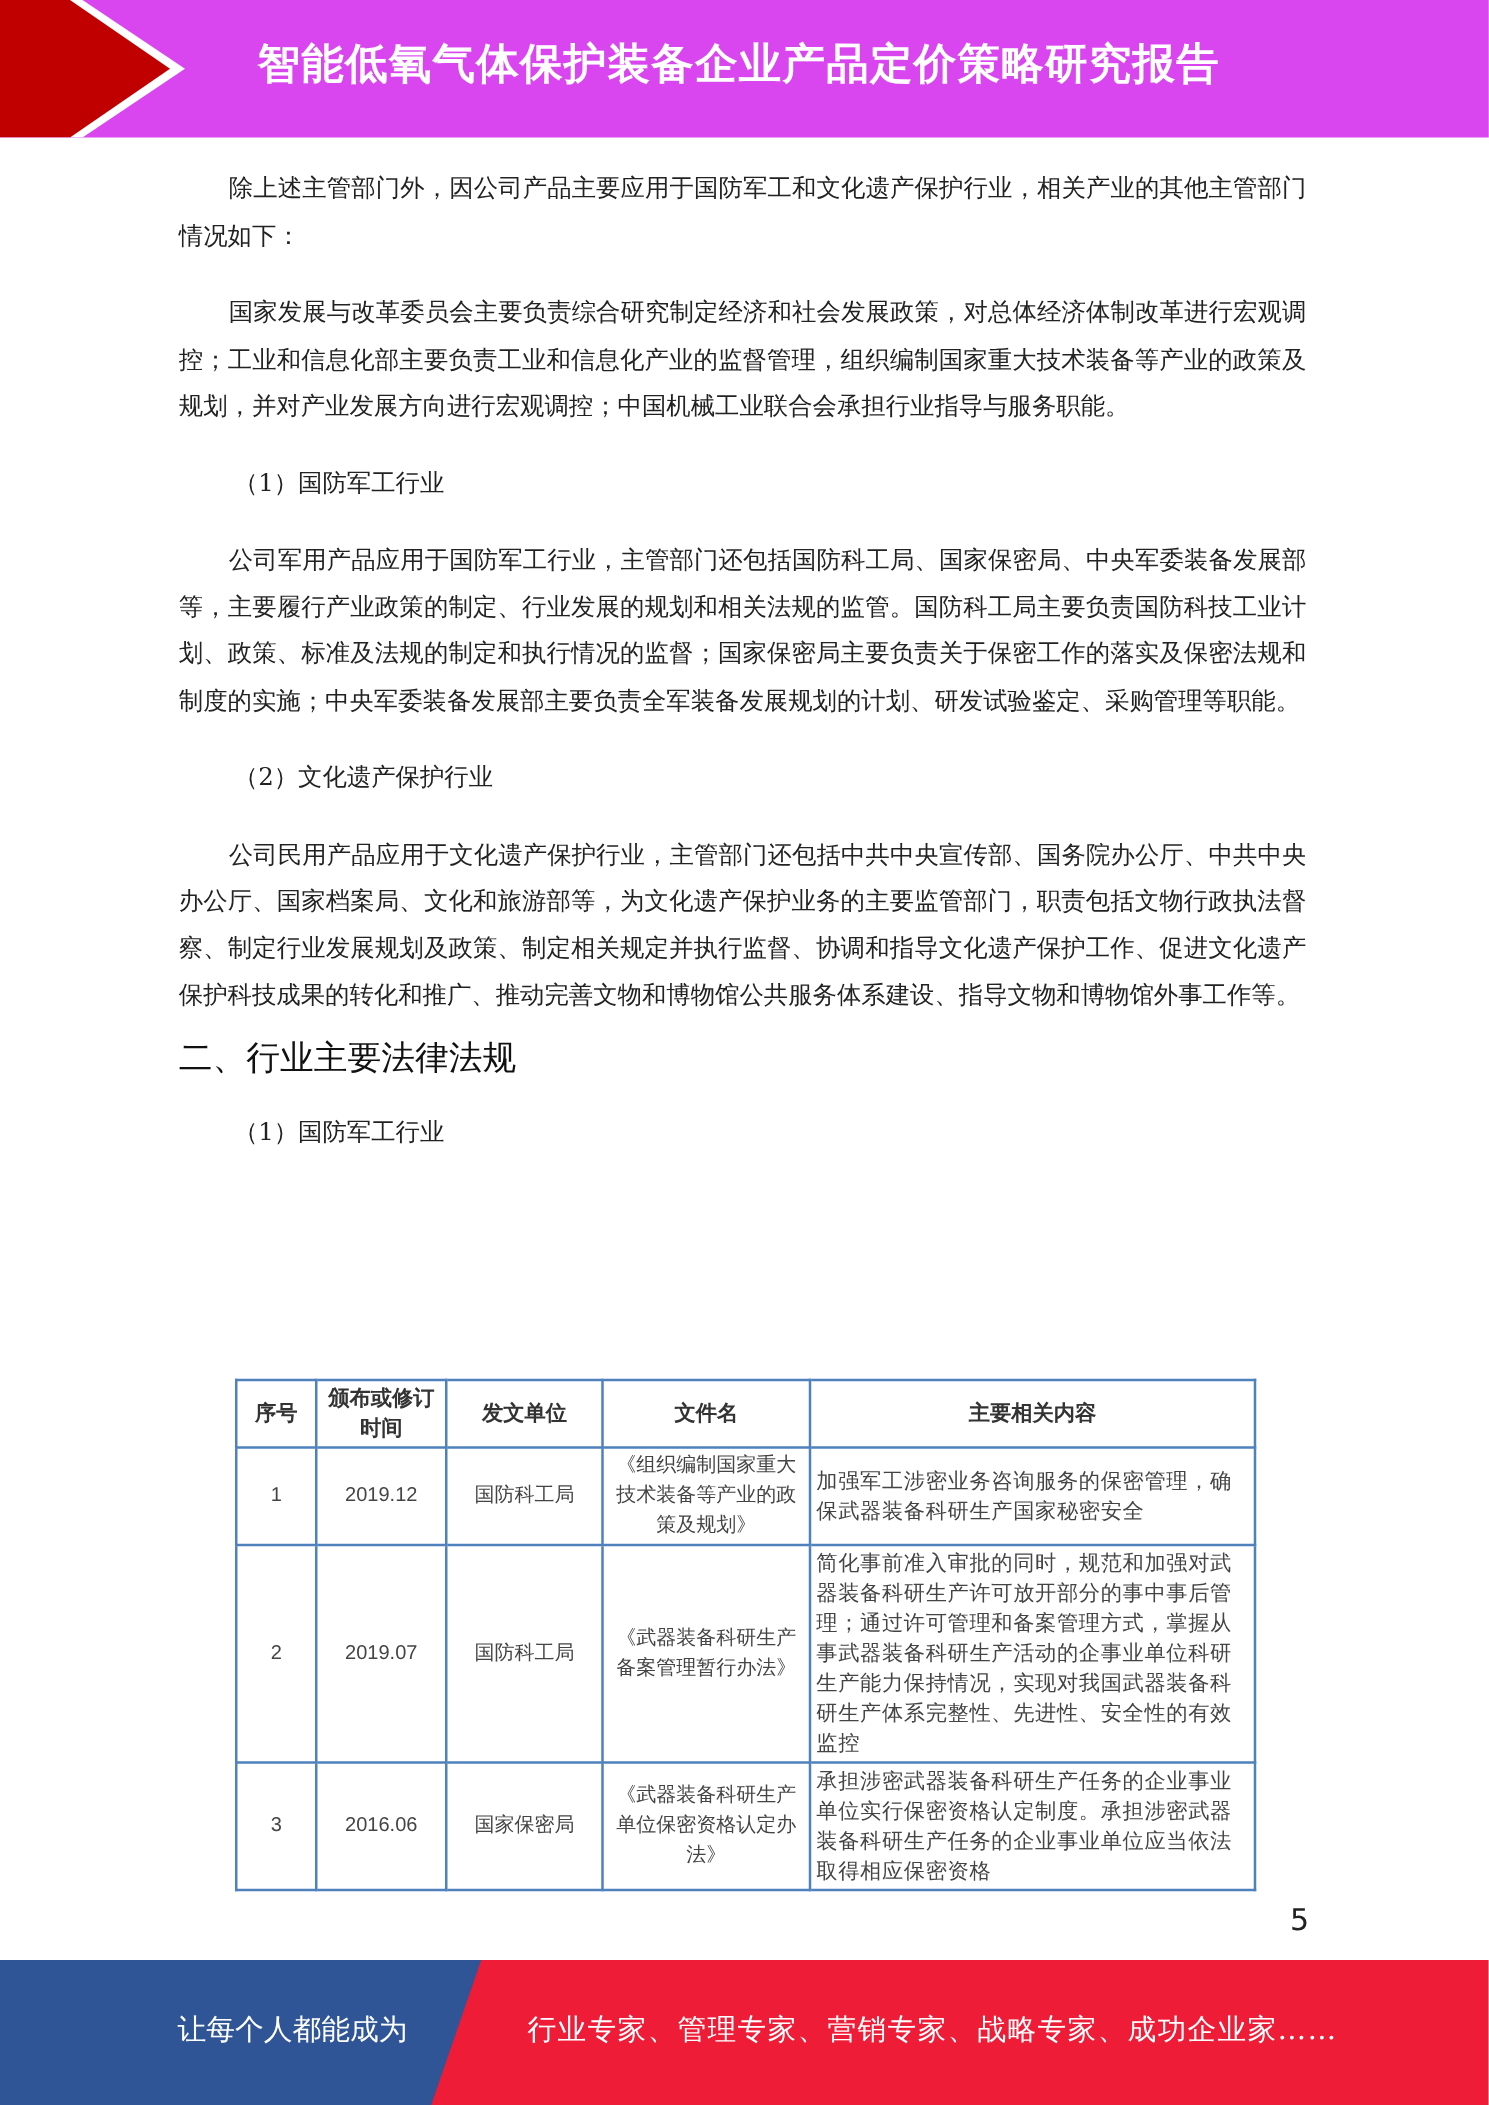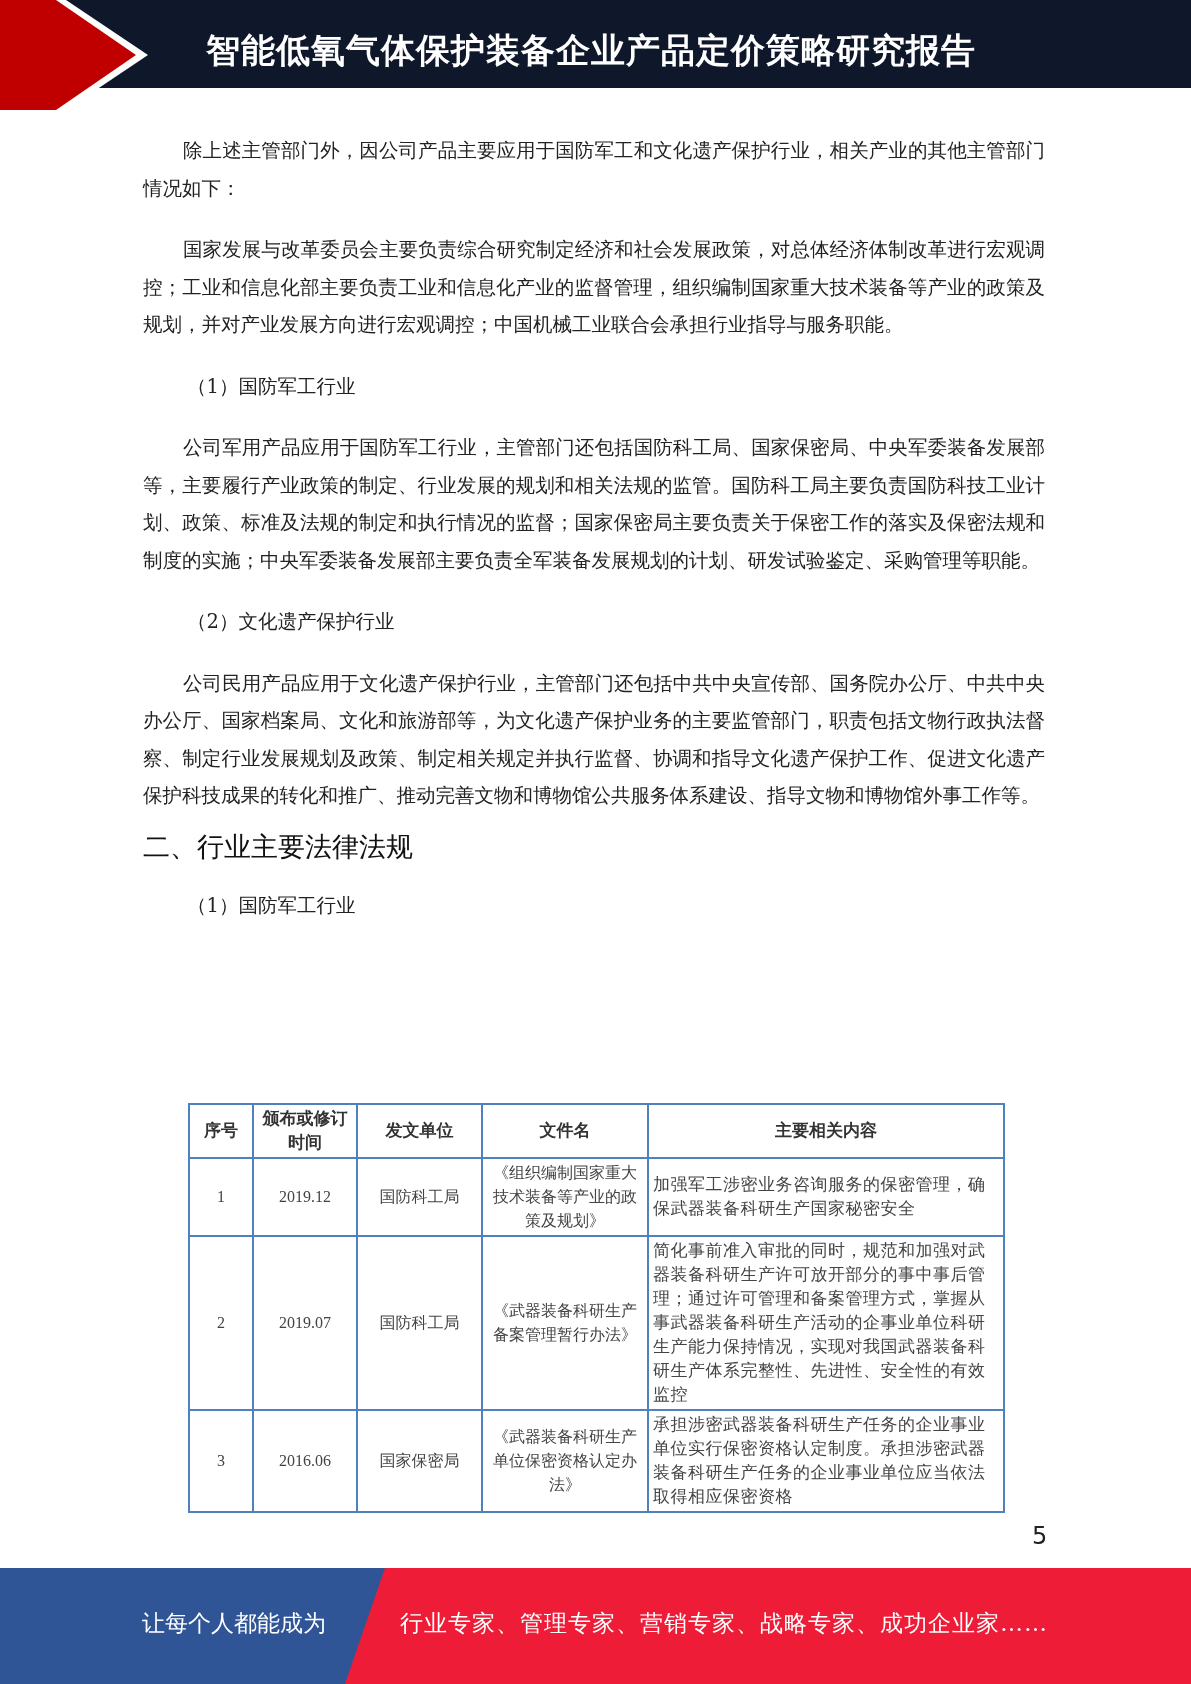--- a/index.html
+++ b/index.html
@@ -4,22 +4,22 @@
 <style>
   html, body { margin: 0; padding: 0; }
   body {
     width: 1191px; height: 1684px; position: relative; overflow: hidden;
     background: #ffffff;
     font-family: "DejaVu Serif", "Liberation Serif", serif;
     color: #222;
   }
   
   .header {
-    position: absolute; left: 0; top: 0; width: 1191px; height: 88px;
-    background: #0f172a;
+    position: absolute; left: 0; top: 0; width: 1191px; height: 110px;
+    background: #d946ef;
     text-decoration: underline;
   }
   .header svg.chevron { position: absolute; left: 0; top: 0; }
   .header-title {
     position: absolute; left: 206px; top: 28px;
     font-family: "DejaVu Sans", "Liberation Sans", sans-serif;
     font-weight: bold; font-size: 34px; color: #ffffff; letter-spacing: 1px;
     white-space: nowrap;
   }
   
@@ -32,21 +32,21 @@
     font-size: 19.5px; line-height: 37.5px; margin: 0 0 24px 0; padding-left: 44px; color: #222;
   }
   .section-title {
     font-family: "DejaVu Sans", "Liberation Sans", sans-serif;
     font-size: 27px; line-height: 40px; color: #111; margin: 12px 0 20px 0;
   }
   
   .tbl-wrap { position: absolute; left: 188px; top: 1103px; }
   table.laws {
     border-collapse: collapse; table-layout: fixed; width: 815px;
-    font-family: Liberation Serif, serif;
+    font-family: Liberation Sans, sans-serif;
     font-size: 16px; color: #444;
   }
   table.laws td, table.laws th {
     border: 2.5px solid #4F81BD; padding: 2px 4px; vertical-align: middle;
     text-align: center; line-height: 24px;
   }
   table.laws th { font-weight: bold; color: #333; font-size: 17px; height: 46px; }
   table.laws td.content-cell { text-align: left; font-size: 17px; line-height: 24px; letter-spacing: 0.5px; }
   table.laws tr.r1 td { height: 68px; }
   table.laws tr.r2 td { height: 168px; }
@@ -56,21 +56,21 @@
     font-family: "DejaVu Sans", "Liberation Sans", sans-serif;
     font-size: 24px; color: #222;
   }
   
   .footer { position: absolute; left: 0; top: 1568px; width: 1191px; height: 116px; }
   .footer svg { position: absolute; left: 0; top: 0; }
   .footer-left {
     position: absolute; left: 142px; top: 40px; font-size: 23px; color: #ffffff; white-space: nowrap; font-family: Liberation Mono, monospace;
   }
   .footer-right {
-    position: absolute; left: 400px; top: 40px; font-size: 23px; color: #ffffff; white-space: nowrap; letter-spacing: 1px;
+    position: absolute; left: 422px; top: 40px; font-size: 23px; color: #ffffff; white-space: nowrap; letter-spacing: 1px;
   }
 </style>
 </head>
 <body>
 
 <div class="header">
   <svg class="chevron" width="160" height="110">
     <polygon points="0,0 66,0 148,55 66,110 0,110" fill="#ffffff"></polygon>
     <polygon points="0,0 56,0 136,55 56,110 0,110" fill="#C00000"></polygon>
   </svg>

